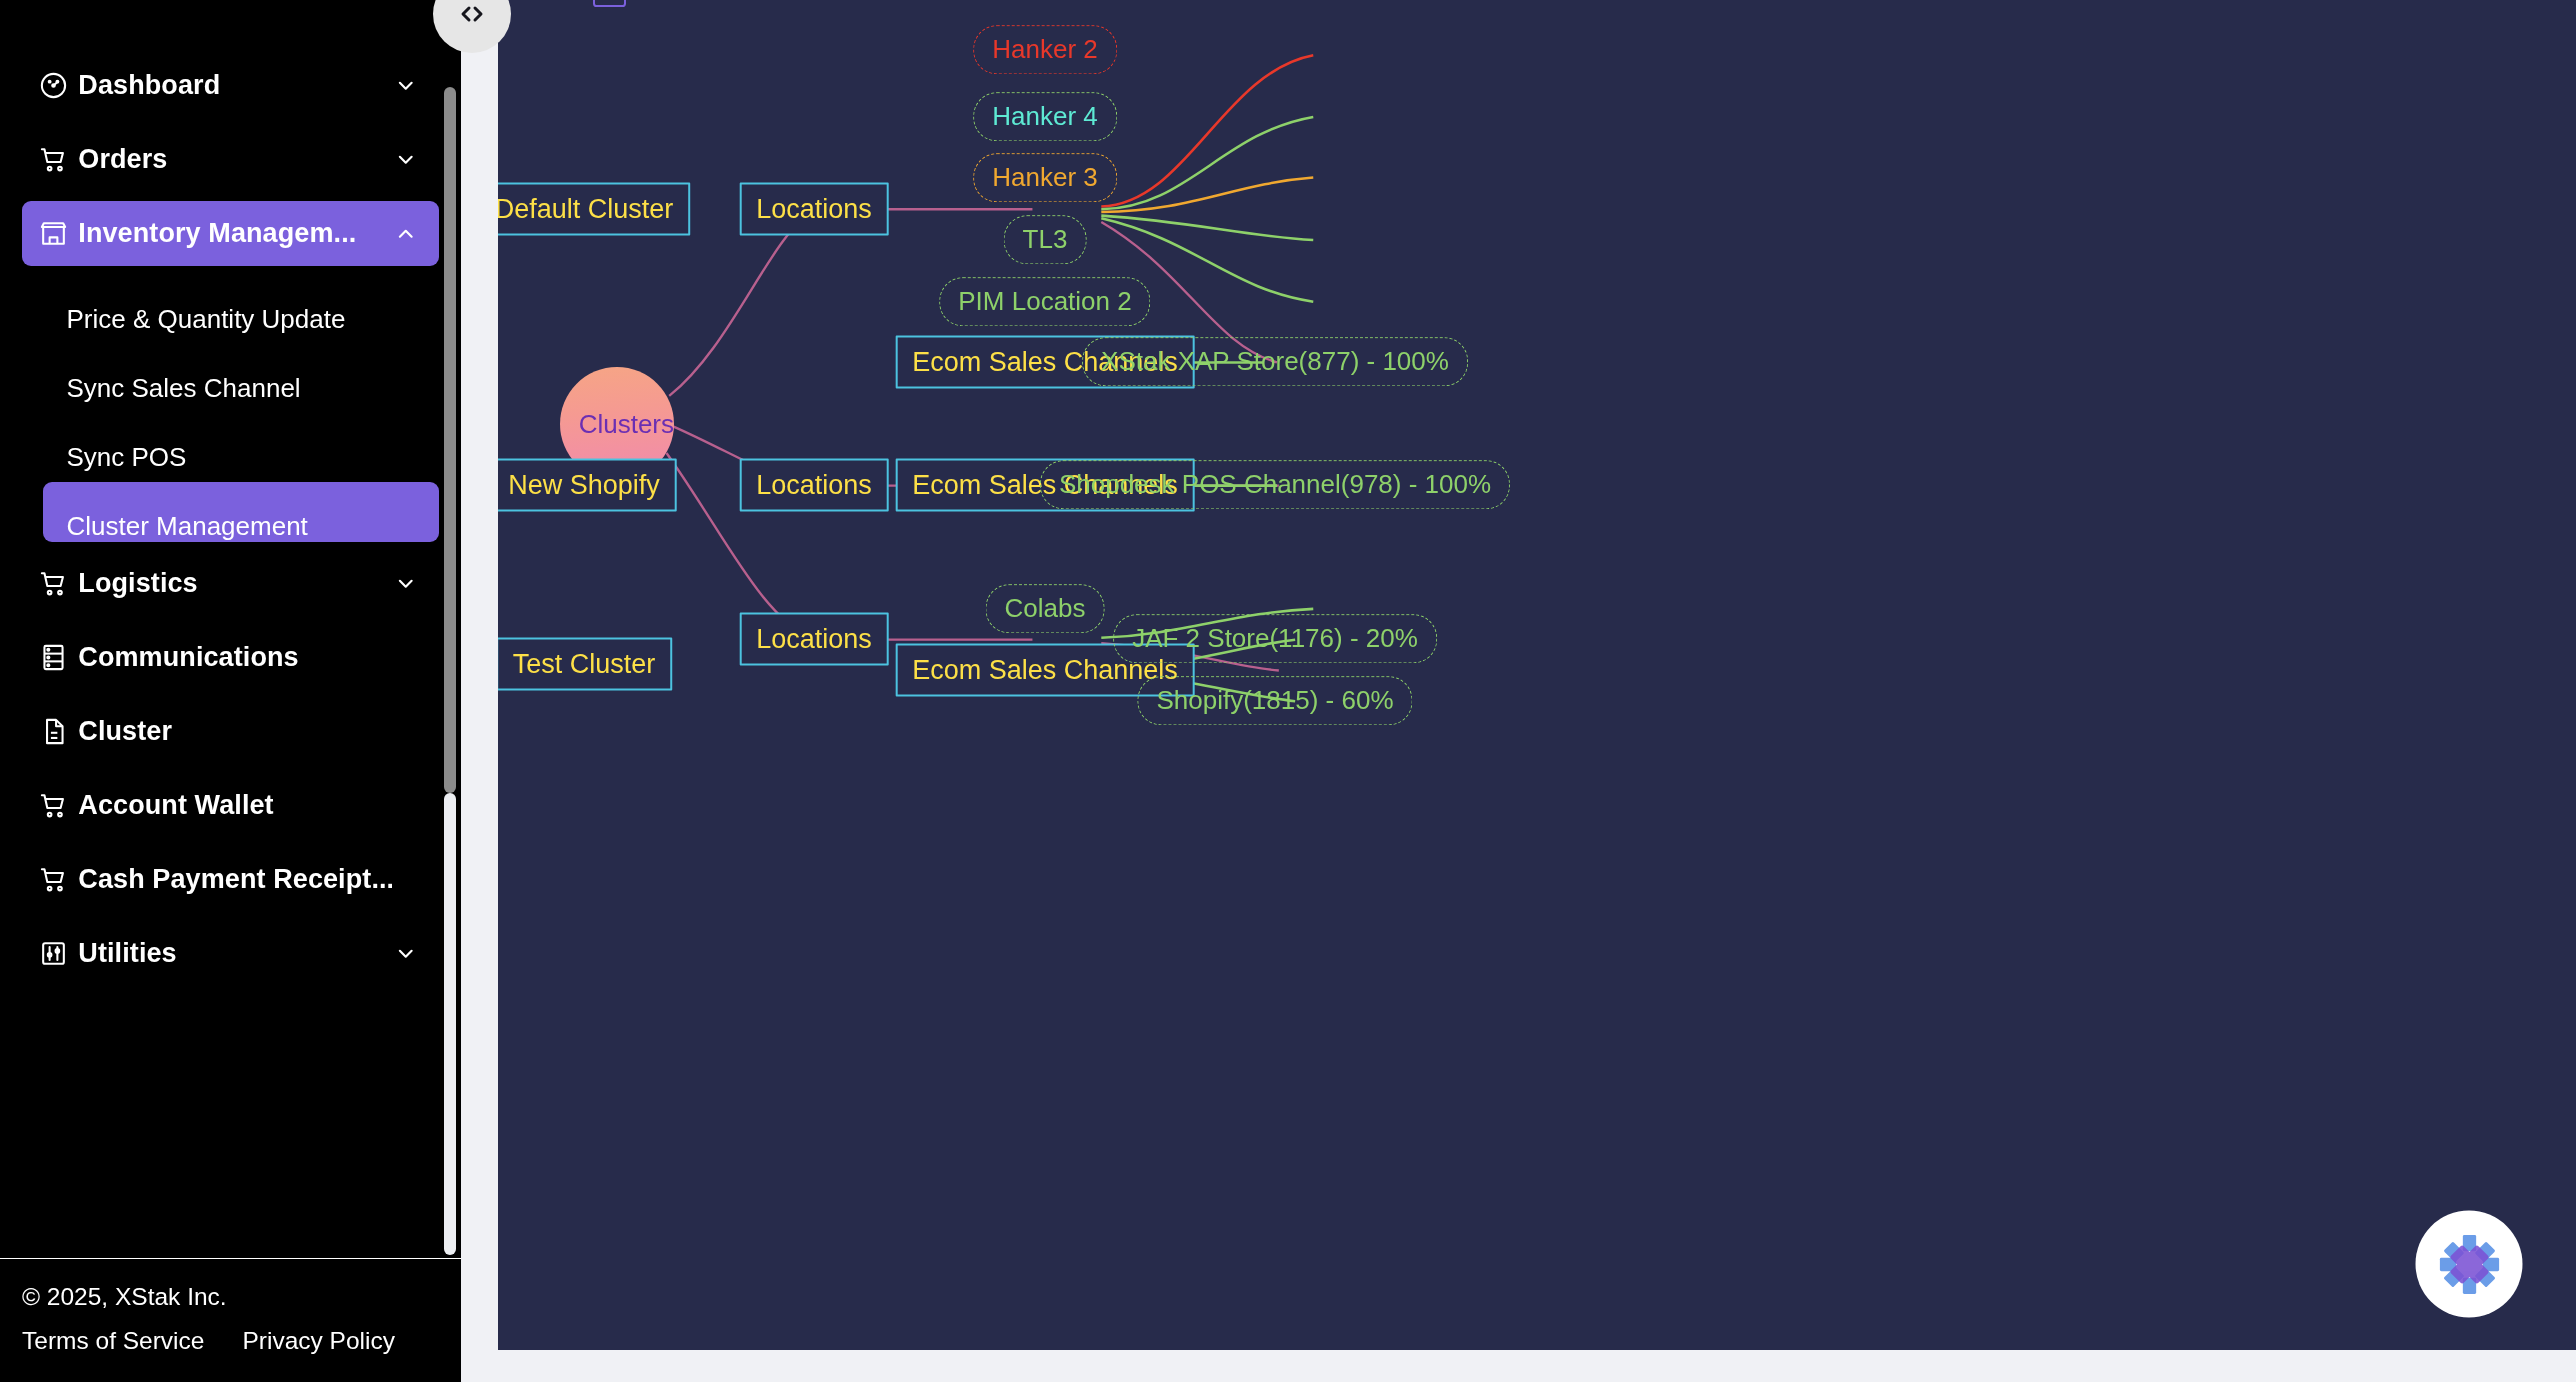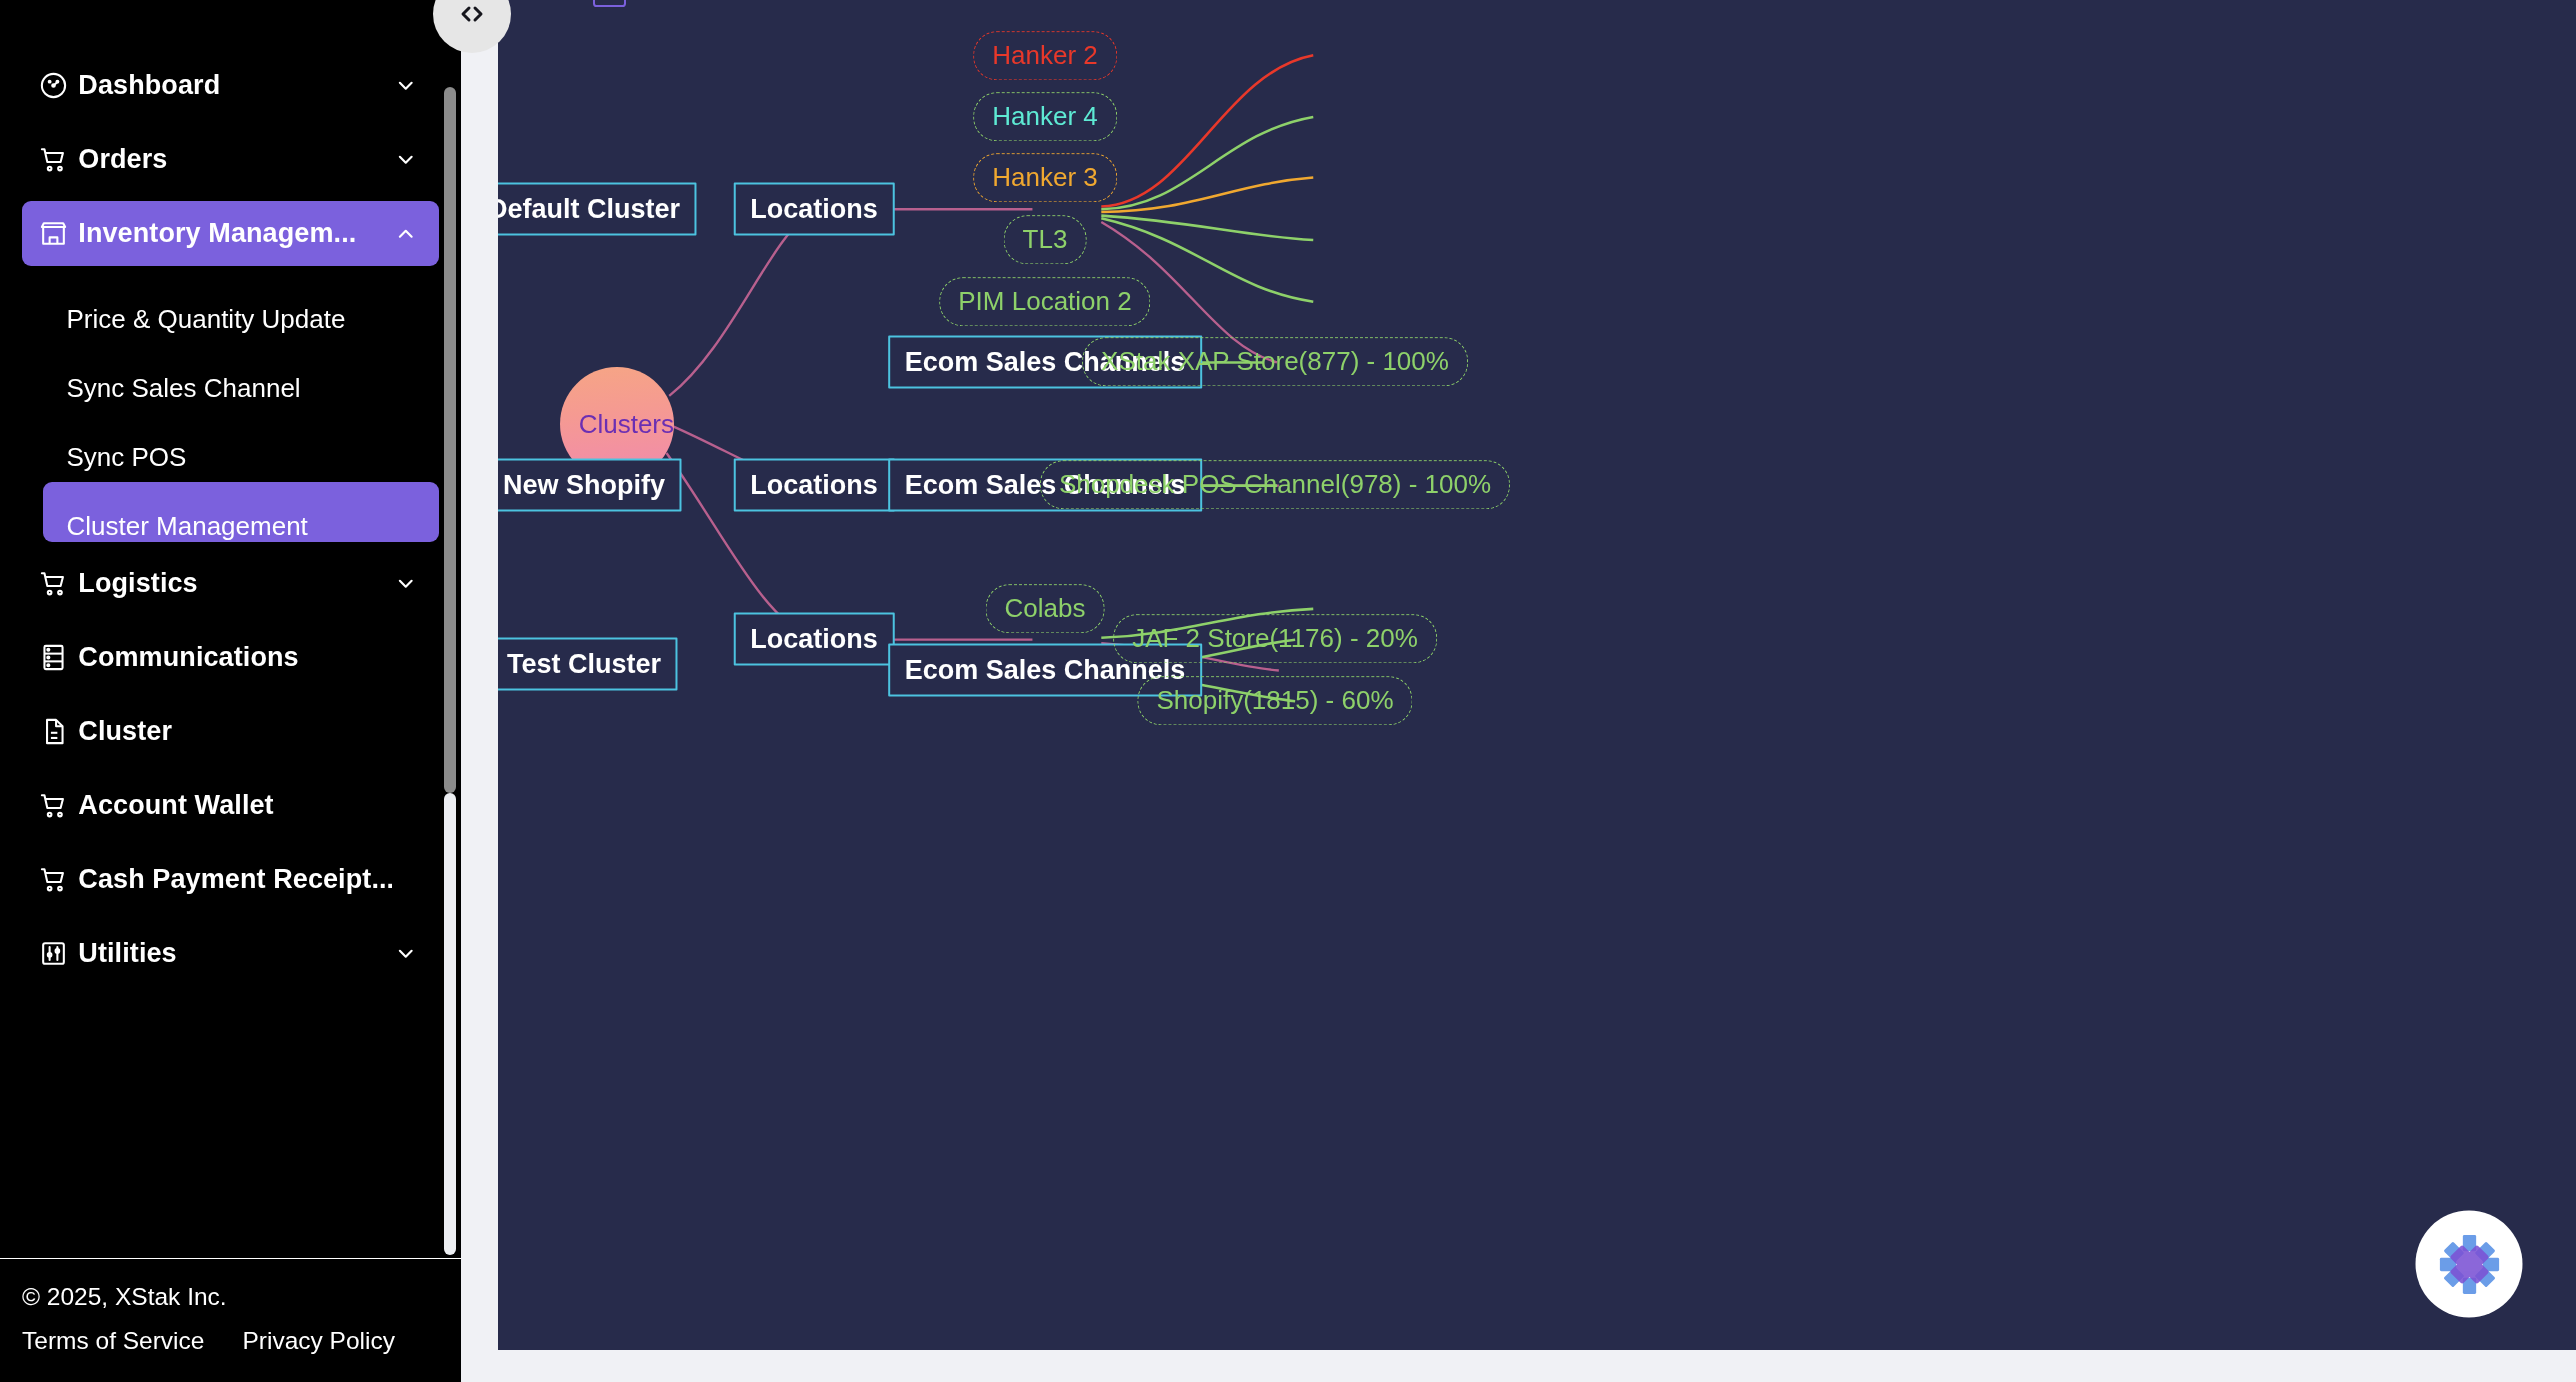--- a/index.html
+++ b/index.html
@@ -136,23 +136,23 @@
     position: absolute;
     display: flex; align-items: center; justify-content: center;
     white-space: nowrap;
     cursor: pointer;
     transform: translate(-50%, -50%);
   }
   .node-rect {
     background: #272b4b;
     border: 2.7px solid #4cc3e0;
     padding: 9px 14.5px;
-    color: #ffffff;
+    color: #fde047;
     font-size: 27px;
-    font-weight: 700;
+    font-weight: 400;
     border-radius: 0.9px;
   }
   .node-leaf {
     background: transparent;
     border: 1.8px dashed;
     border-radius: 23.5px;
     padding: 8.2px 18px;
     font-size: 26px;
     font-weight: 400;
   }
@@ -405,21 +405,21 @@
       <span>Clusters</span>
     </div>
 
     <div class="node node-rect" style="left:86px; top:209px;">
         <span>Default Cluster</span>
       </div>
     <div class="node node-rect" style="left:316px; top:209px;">
         <span>Locations</span>
       </div>
 
-    <div class="node node-leaf" style="left:547px; top:56px;  color:#e8382a; border-color:#e8382a;">
+    <div class="node node-leaf" style="left:547px; top:50px;  color:#e8382a; border-color:#e8382a;">
         <span>Hanker 2</span>
       </div>
     <div class="node node-leaf" style="left:547px; top:117px; color:#5eead4; border-color:#8ed16a;">
         <span>Hanker 4</span>
       </div>
     <div class="node node-leaf" style="left:547px; top:178px; color:#f0a830; border-color:#f0a830;">
         <span>Hanker 3</span>
       </div>
     <div class="node node-leaf" style="left:547px; top:240px; color:#8ed16a; border-color:#8ed16a;">
         <span>TL3</span>

